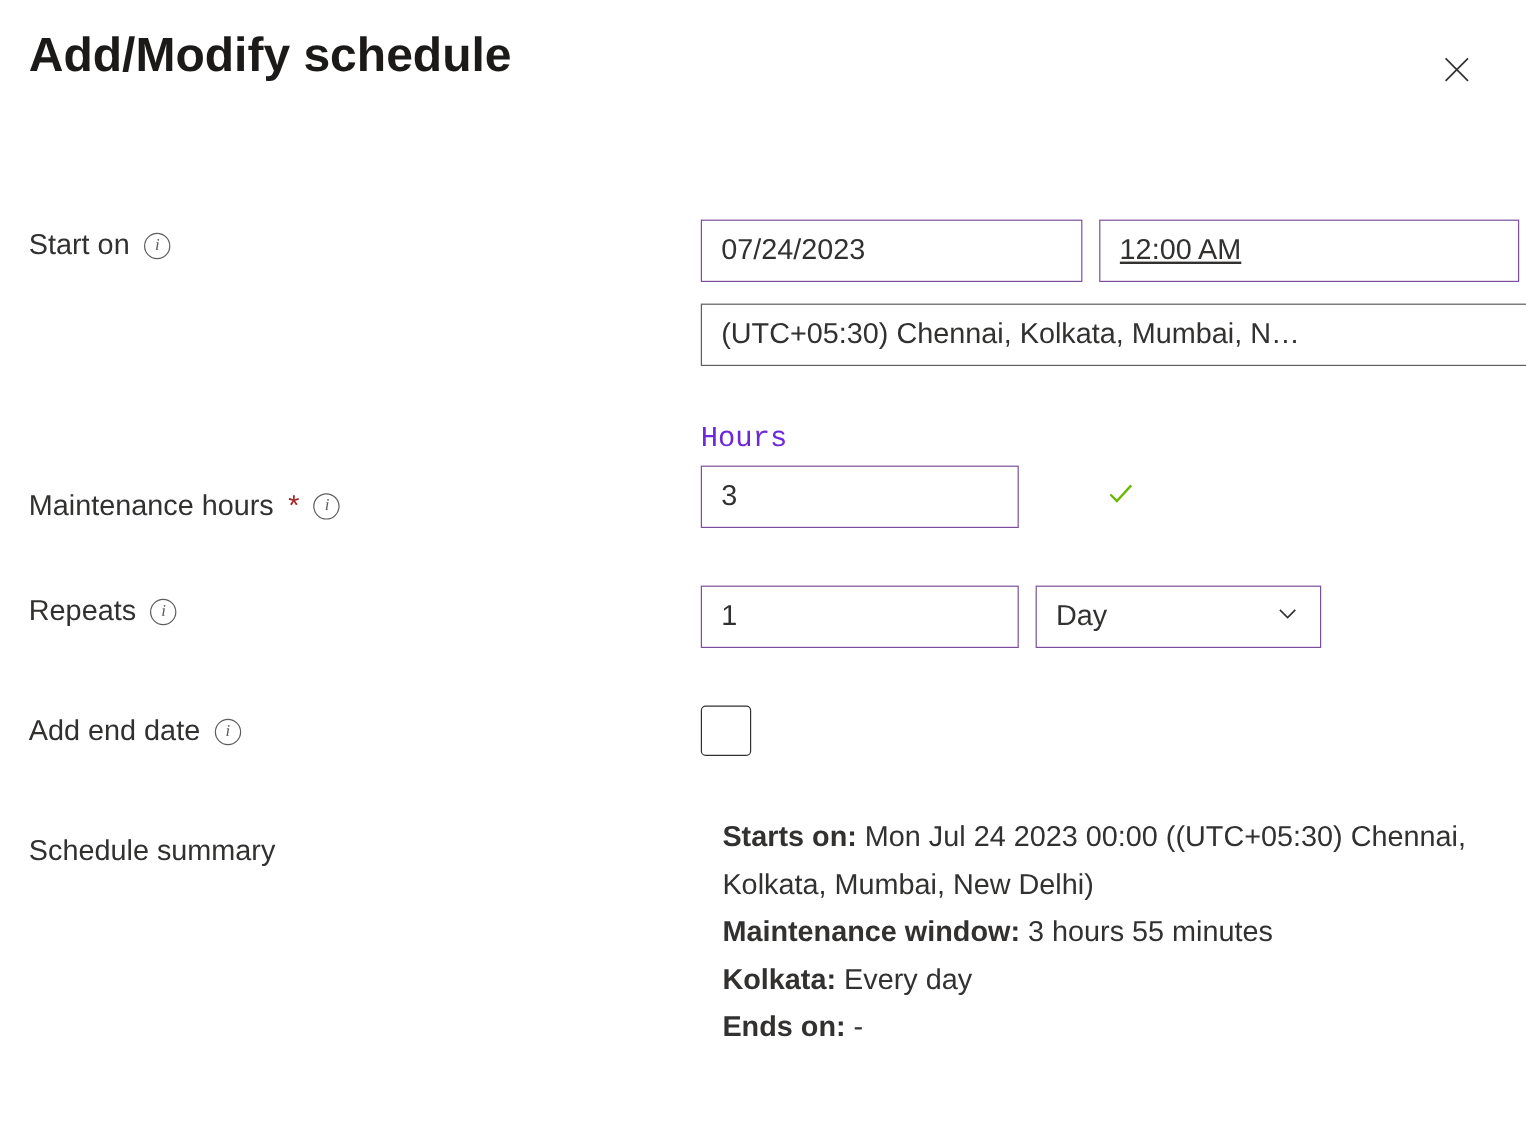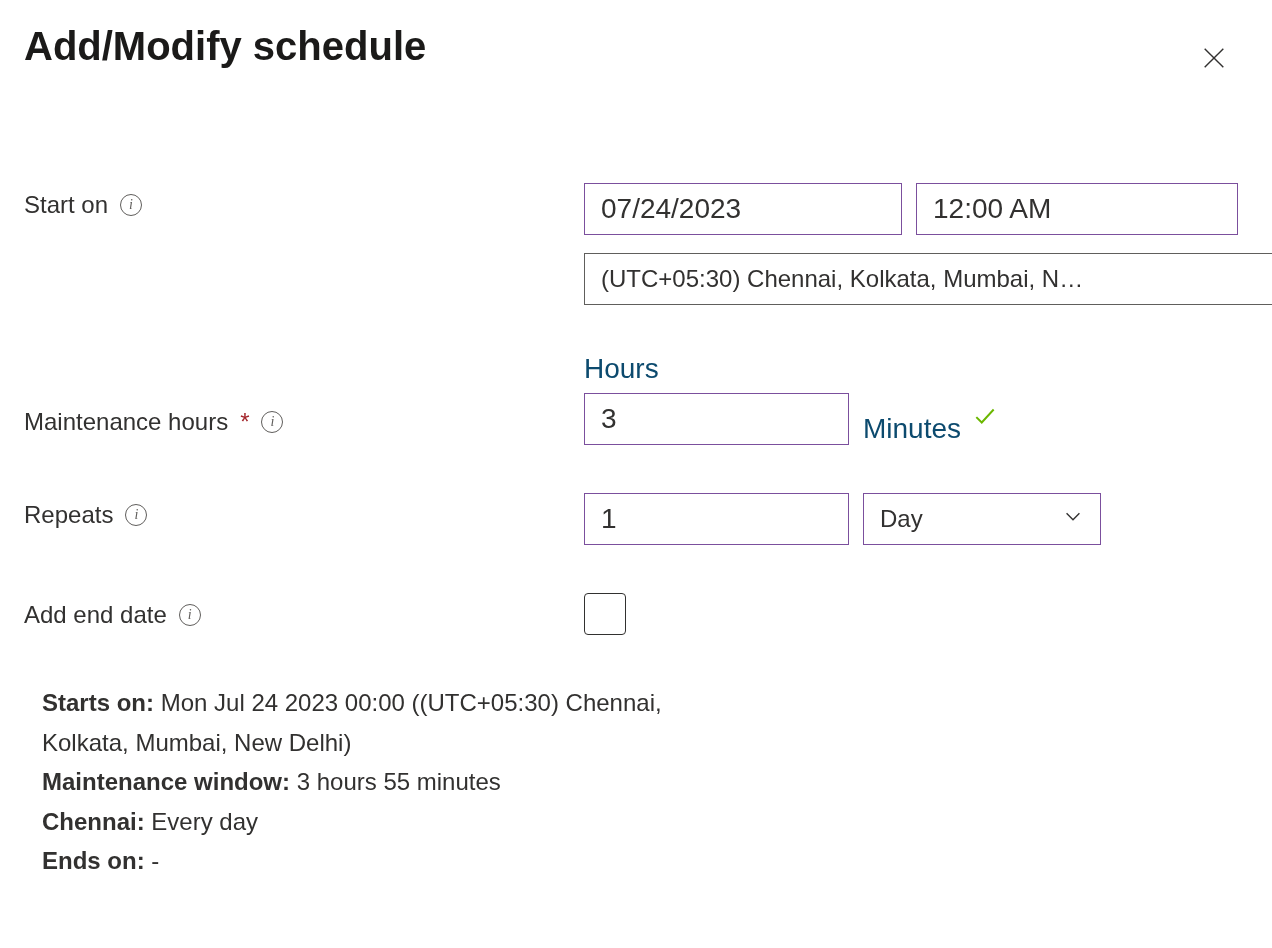--- a/index.html
+++ b/index.html
@@ -85,22 +85,23 @@
       display: flex;
       gap: 14px;
       align-items: flex-end;
     }
     .field-group {
       display: flex;
       flex-direction: column;
       gap: 8px;
     }
     .field-label {
-      font-size: 28px;
-      color: #0c4a6e;
+      font-size: 24px;
+      color: #6d28d9;
+      font-family: Liberation Mono, monospace;
     }
     .text-input, .select-input {
       height: 52px;
       border: 1px solid #7b4f9d;
       background: #fff;
       font-size: 24px;
       padding: 0 16px;
       color: #323130;
       font-family: inherit;
       display: flex;
@@ -108,21 +109,22 @@
       justify-content: space-between;
       gap: 10px;
     }
     .select-input.gray {
       border-color: #605e5c;
     }
     .date-input {
       width: 318px;
     }
     .time-input {
-      width: 322px;
+      width: 350px;
+      text-decoration: underline;
     }
     .tz-select {
       width: 740px;
     }
     .tz-text {
       white-space: nowrap;
       overflow: hidden;
       text-overflow: ellipsis;
       flex: 1;
     }
@@ -133,21 +135,21 @@
       width: 265px;
     }
     .repeat-unit-select {
       width: 238px;
       text-align: center;
     }
     .input-inner {
       flex: 1;
       border: none;
       outline: none;
-      font-size: 28px;
+      font-size: 24px;
       font-family: inherit;
       color: #323130;
       background: transparent;
     }
     .calendar-icon svg {
       width: 24px;
       height: 24px;
     }
     .check-icon {
       color: #6bb700;
@@ -247,21 +249,20 @@
         <div class="text-input hours-input">
           <input class="input-inner" value="3" style="">
           <span class="check-icon">
             <svg viewBox="0 0 24 24" fill="none" stroke="currentColor" stroke-width="1.8">
               <polyline points="4,13 9,18 20,6"></polyline>
             </svg>
           </span>
         </div>
       </div>
       <div class="field-group">
-        <span class="field-label">Minutes</span>
       </div>
     </div>
   </div>
 </div>
 
 <div class="form-row">
   <div class="label-col">
     <span>Repeats</span>
     <span class="info-icon">i</span>
   </div>
@@ -291,32 +292,35 @@
   <div class="label-col">
     <span>Add end date</span>
     <span class="info-icon">i</span>
   </div>
   <div class="input-col">
     <div class="checkbox"></div>
   </div>
 </div>
 
 <div class="form-row">
+  <div class="label-col" style="padding-top:18px;">
+    <span>Schedule summary</span>
+  </div>
   <div class="input-col">
     <div class="summary-block">
       <div>
         <b>Starts on:</b>
         <span>Mon Jul 24 2023 00:00 ((UTC+05:30) Chennai, Kolkata, Mumbai, New Delhi)</span>
       </div>
       <div>
         <b>Maintenance window:</b>
         <span>3 hours 55 minutes</span>
       </div>
       <div>
-        <b>Chennai:</b>
+        <b>Kolkata:</b>
         <span>Every day</span>
       </div>
       <div>
         <b>Ends on:</b>
         <span>-</span>
       </div>
     </div>
   </div>
 </div>
 

